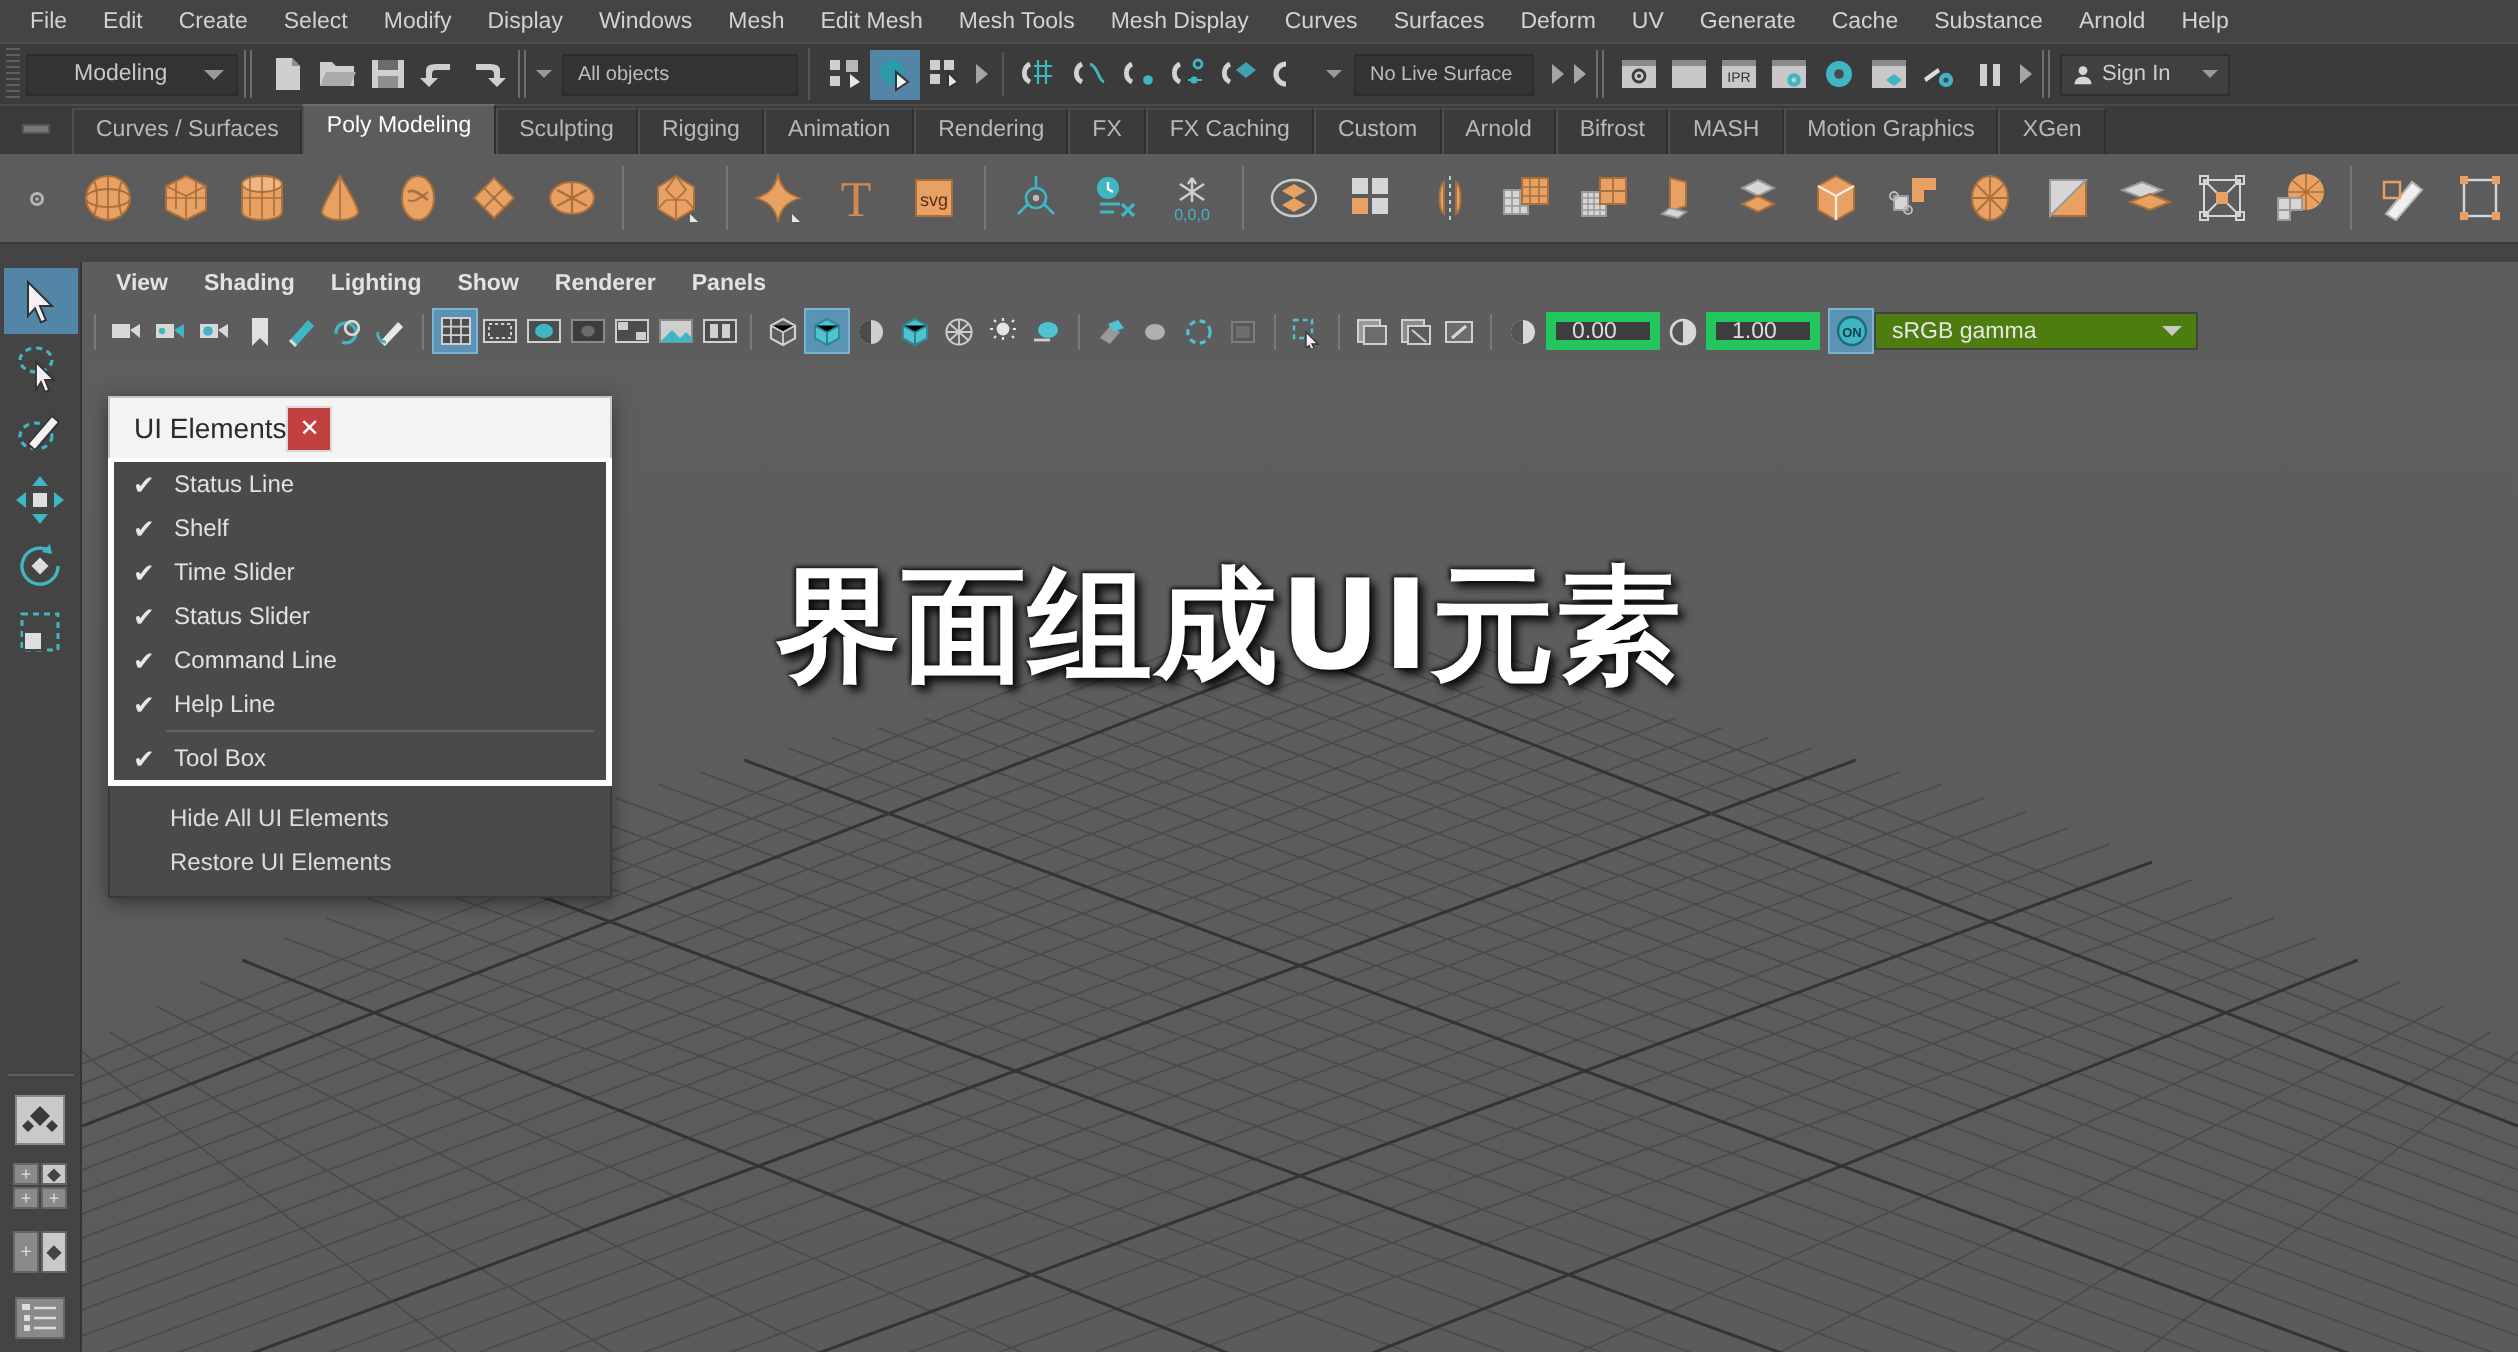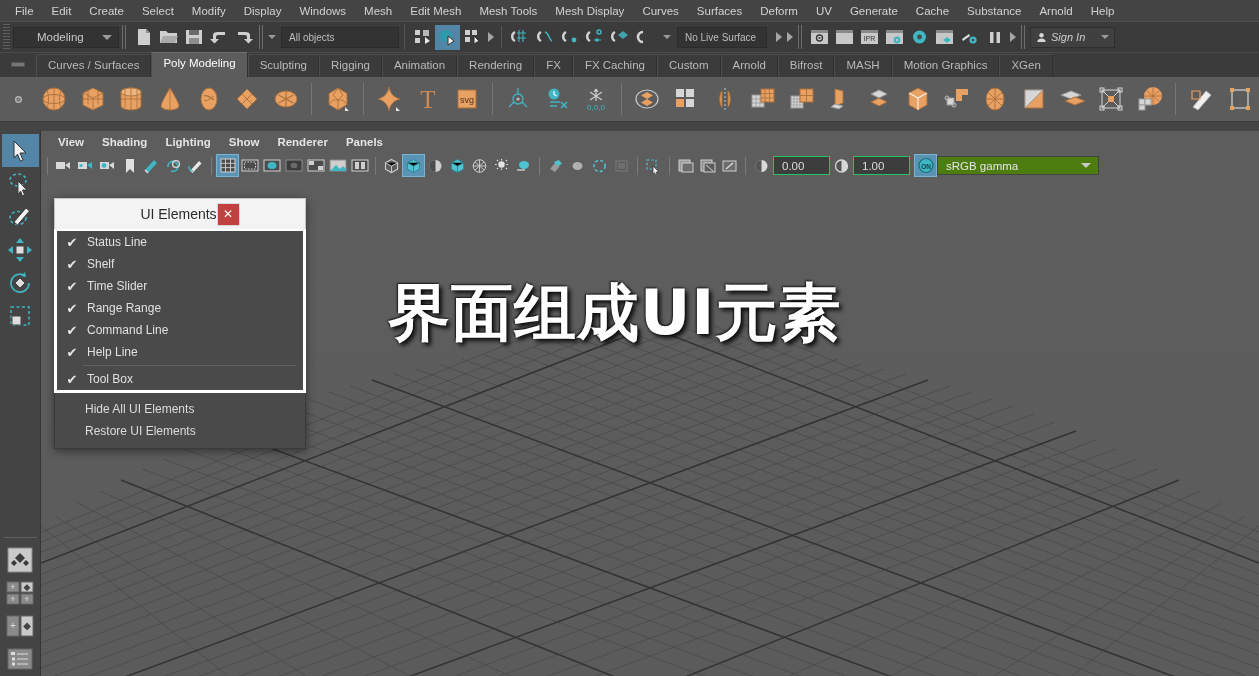--- a/index.html
+++ b/index.html
@@ -58,21 +58,21 @@
   }
   .tb-btn.on { background:#5285a6; }
   .field-dark {
     height:21px;background:#333;border:1px solid #2b2b2b;color:#bdbdbd;
     font-size:10px;display:flex;align-items:center;padding:0 7px;
   }
   .arrowbtn { width:11px;height:24px;display:flex;align-items:center;justify-content:center;cursor:default;}
   .arrowbtn .tri { width:0;height:0;border-top:5px solid transparent;border-bottom:5px solid transparent;border-left:6px solid #a5a5a5;}
   .signin {
     width:85px;height:21px;background:#404040;border:1px solid #2f2f2f;
-    display:flex;align-items:center;gap:4px;padding:0 5px;color:#cfcfcf;font-size:11px;position:relative;font-style:italic;
+    display:flex;align-items:center;gap:4px;padding:0 5px;color:#cfcfcf;font-size:11px;position:relative;
   }
 
   
   .shelfbar { height:25px;background:#3b3b3b;display:flex;align-items:flex-end;border-top:1px solid #4a4a4a; }
   .shelf-handle { width:36px;height:25px;display:flex;align-items:center;justify-content:center; }
   .shelf-handle .bar { width:14px;height:5px;background:#777;border:1px solid #555; }
   .shelf-tab {
     font-size:11.5px;color:#b9b9b9;padding:4px 11px 5px;background:#3b3b3b;
     border-left:1px solid #4e4e4e;border-right:1px solid #2f2f2f;border-top:1px solid #4a4a4a;
     cursor:default;white-space:nowrap;height:23px;
@@ -97,33 +97,33 @@
   .tool-hr { width:33px;height:1px;background:#5e5e5e;margin:6px 0; }
 
   
   .vp-wrap { position:absolute;left:41px;top:131px;right:0;bottom:0;background:#5d5d5d; }
   .vp-menubar { height:22px;background:#5d5d5d;display:flex;align-items:center;padding-left:8px;font-weight:bold; }
   .vp-menubar .mi { font-size:11.5px;color:#e3e3e3;padding:2px 9px;cursor:default; }
   .vp-toolbar { height:25px;background:#5d5d5d;display:flex;align-items:center;padding-left:2px;gap:1px; }
   .vp-btn { width:21px;height:21px;display:flex;align-items:center;justify-content:center;cursor:default;}
   .vp-btn.act { background:#5b93b4;outline:1px solid #79b4d3; }
   .vp-sep { width:1px;height:18px;background:#7a7a7a;margin:0 4px; }
-  .vp-num { width:57px;height:19px;background:#3d3d3d;border:1px solid #22c55e;color:#dcdcdc;
+  .vp-num { width:57px;height:19px;background:#3d3d3d;border:5px solid #22c55e;color:#dcdcdc;
             font-size:11.5px;display:flex;align-items:center;padding-left:8px; }
   .vp-combo { width:162px;height:19px;background:#4d7c0f;border:1px solid #434343;color:#e6e6e6;
               font-size:11.5px;display:flex;align-items:center;padding-left:8px;position:relative; }
   .vp-combo .caret{position:absolute;right:7px;border-top-color:#c9c9c9;}
   .viewport { position:absolute;left:0;top:47px;right:0;bottom:0;background:#5d5d5d;overflow:hidden; }
 
   
   .dlg { position:absolute;left:54px;top:198px;width:252px;z-index:40;
          box-shadow:0 2px 9px rgba(0,0,0,.45); }
   .dlg-title {
     height:31px;background:#f3f3f3;border:1px solid #c4c4c4;border-bottom:none;
-    display:flex;align-items:center;justify-content:center;padding-left:23px;padding-right:3px;
+    display:flex;align-items:center;justify-content:flex-start;padding-left:12px;padding-right:3px;
   }
   .dlg-title span.t { font-size:14px;color:#2b2b2b; }
   .dlg-close {
     width:23px;height:23px;background:#c24040;border:1px solid #d9d9d9;
     color:#fff;font-size:12px;display:flex;align-items:center;justify-content:center;cursor:default;
   }
   .dlg-check-group { background:#4a4a4a;border:3px solid #ffffff;border-top:2px solid #ffffff; }
   .dlg-item {
     height:22px;display:flex;align-items:center;padding-left:6px;font-size:12px;color:#e0e0e0;cursor:default;
   }
@@ -1020,21 +1020,21 @@
         <div class="dlg-item">
           <span class="dlg-check">✔</span>
           <span class="lbl">Shelf</span>
         </div>
         <div class="dlg-item">
           <span class="dlg-check">✔</span>
           <span class="lbl">Time Slider</span>
         </div>
         <div class="dlg-item">
           <span class="dlg-check">✔</span>
-          <span class="lbl">Range Range</span>
+          <span class="lbl">Status Slider</span>
         </div>
         <div class="dlg-item">
           <span class="dlg-check">✔</span>
           <span class="lbl">Command Line</span>
         </div>
         <div class="dlg-item">
           <span class="dlg-check">✔</span>
           <span class="lbl">Help Line</span>
         </div>
         <div class="item-hr"></div>

